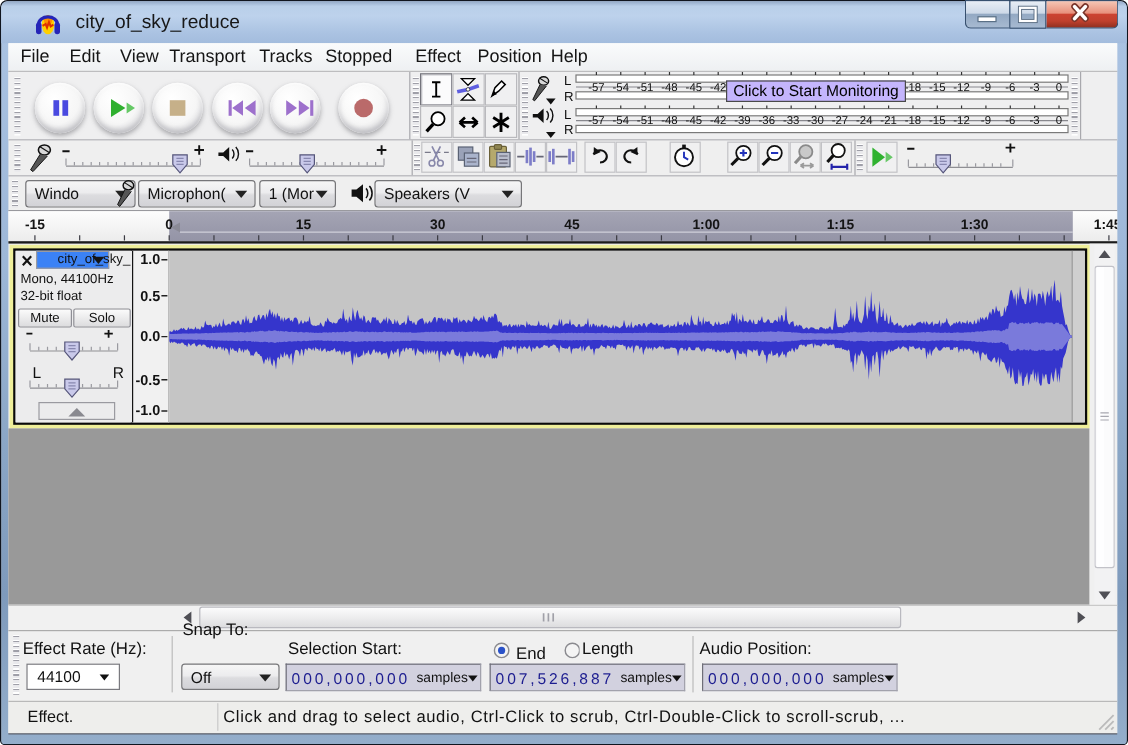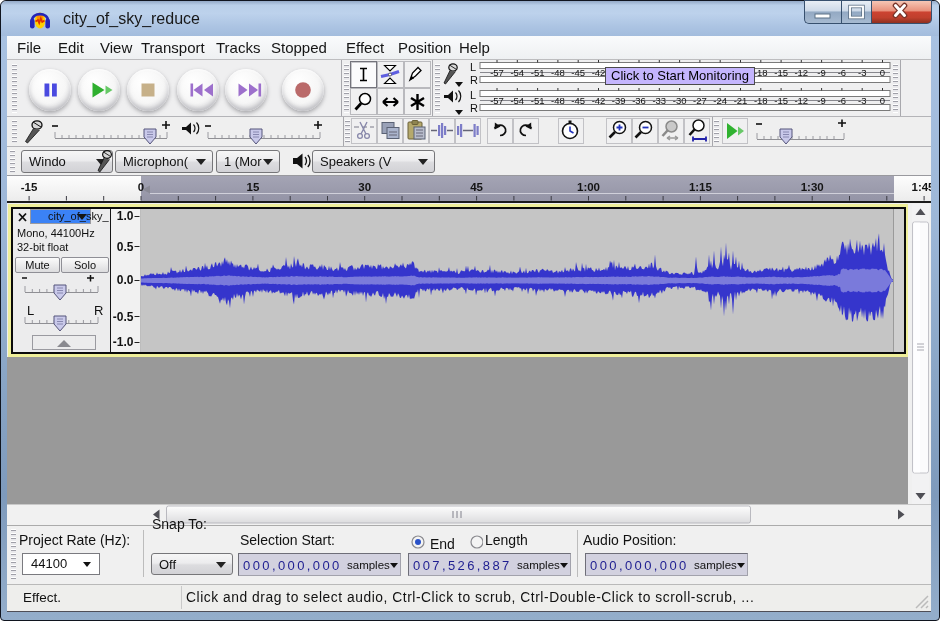--- a/index.html
+++ b/index.html
@@ -621,21 +621,21 @@
     <stop offset="0" stop-color="#fdfdfd"></stop>
         <stop offset="0.5" stop-color="#ededee"></stop>
         <stop offset="1" stop-color="#dcdcde"></stop>
   </linearGradient>
     </defs>
   <path d="M446 6 L446 13 M450 6 L450 13 M454 6 L454 13" stroke="#a0a0a8" stroke-width="1.4"></path>
 </svg>
 
 <div class="abs" style="left:7px;top:525px;width:924px;height:59px;background:#f0f0f0;border-top:1px solid #ababab"></div>
 <div class="grip" style="left:11px;top:529px;height:50px"></div>
-<span class="lab" style="left:19px;top:532px">Project Rate (Hz):</span>
+<span class="lab" style="left:19px;top:532px">Effect Rate (Hz):</span>
 <span class="lab" style="left:152px;top:516px">Snap To:</span>
 <span class="lab" style="left:240px;top:532px">Selection Start:</span>
 <span class="lab" style="left:430px;top:536px">End</span>
 <span class="lab" style="left:485px;top:532px">Length</span>
 <span class="lab" style="left:583px;top:532px">Audio Position:</span>
 <svg class="abs" style="left:411px;top:535px" width="72" height="14" viewBox="0 0 72 14">
   <circle cx="7" cy="7" r="6" fill="#f4f4f4" stroke="#8a8a8f" stroke-width="1.2"></circle>
   <circle cx="7" cy="7" r="3" fill="#2a52c8"></circle>
   <circle cx="66" cy="7" r="6" fill="#f4f4f4" stroke="#8a8a8f" stroke-width="1.2"></circle>
 </svg>

